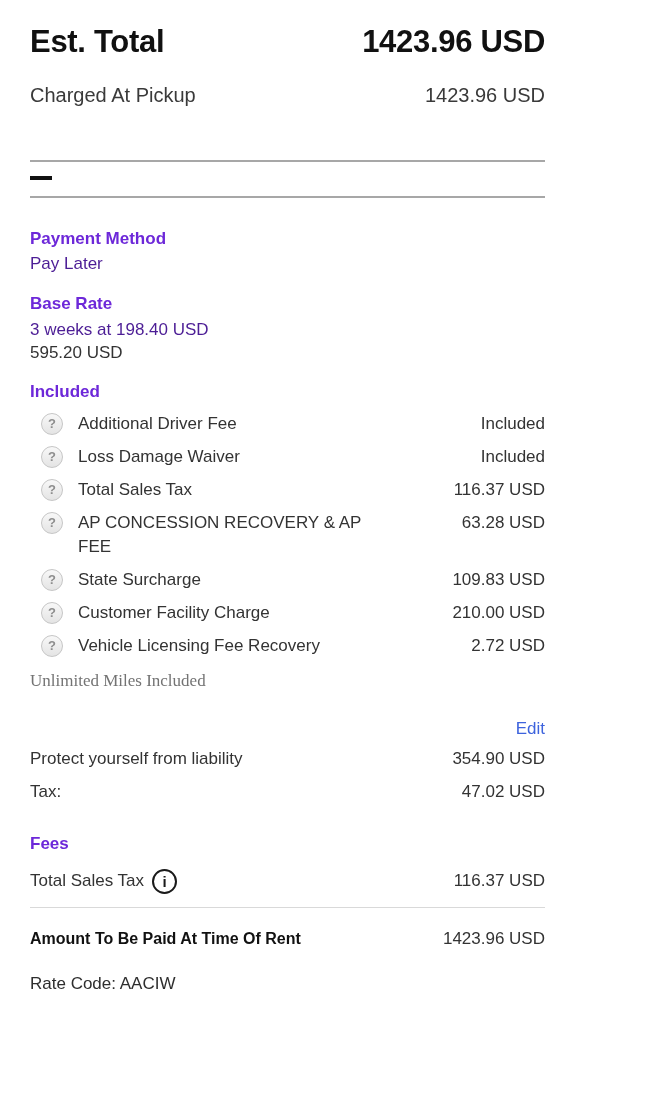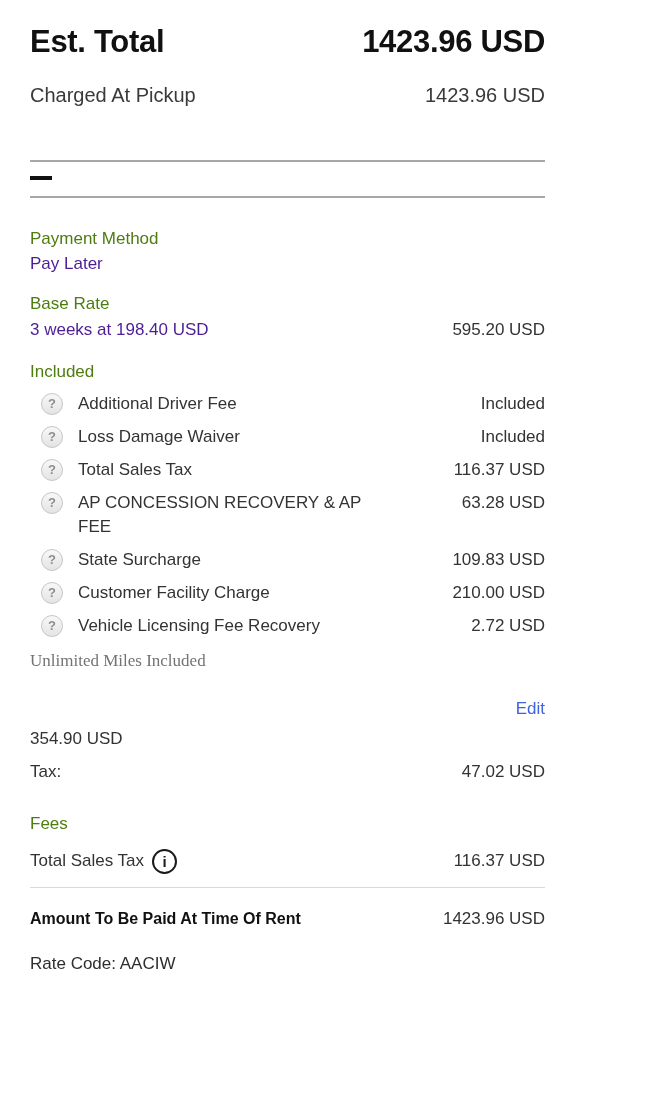--- a/index.html
+++ b/index.html
@@ -57,35 +57,35 @@
     display: flex; align-items: center;
   }
   .minus-bar {
     display: inline-block;
     width: 22px; height: 4px;
     background: #111111;
   }
   
   .sec-heading {
     font-size: 17px;
-    font-weight: 400;
-    color: #4d7c0f;
+    font-weight: 700;
+    color: #6d28d9;
     line-height: 25px;
   }
   .body-text { font-size: 17px; color: #4c1d95; line-height: 26px; }
   .sec { margin-top: 0; }
   .sec-payment { margin-top: 28px; }
   .sec-discounts { margin-top: 13px; }
   .discount-para {
     font-size: 17px; color: #3a3a3a;
     line-height: 27.5px;
     margin-top: 2px;
   }
   .sec-base { margin-top: 14px; }
-  .base-row { margin-top: 1px; }
+  .base-row { margin-top: 1px; flex-direction: column; }
   .val-text { font-size: 17px; color: #333333; white-space: nowrap; }
   
   .sec-included { margin-top: 16px; }
   .inc-rows { margin-top: 4px; }
   .inc-row {
     display: flex;
     align-items: flex-start;
     padding: 4px 0 5px 0;
     margin-left: 11px;
   }
@@ -238,20 +238,21 @@
       </div>
 
     </div>
     <div class="unlimited">Unlimited Miles Included</div>
   </div>
 
   <div class="edit-row">
     <a class="edit-link">Edit</a>
   </div>
   <div class="row prot-row">
+    <span>Protect yourself from liability</span>
     <span>354.90 USD</span>
   </div>
   <div class="row prot-row">
     <span>Tax:</span>
     <span>47.02 USD</span>
   </div>
 
   <div class="sec sec-fees">
     <div class="sec-heading">Fees</div>
     <div class="row fees-row">

